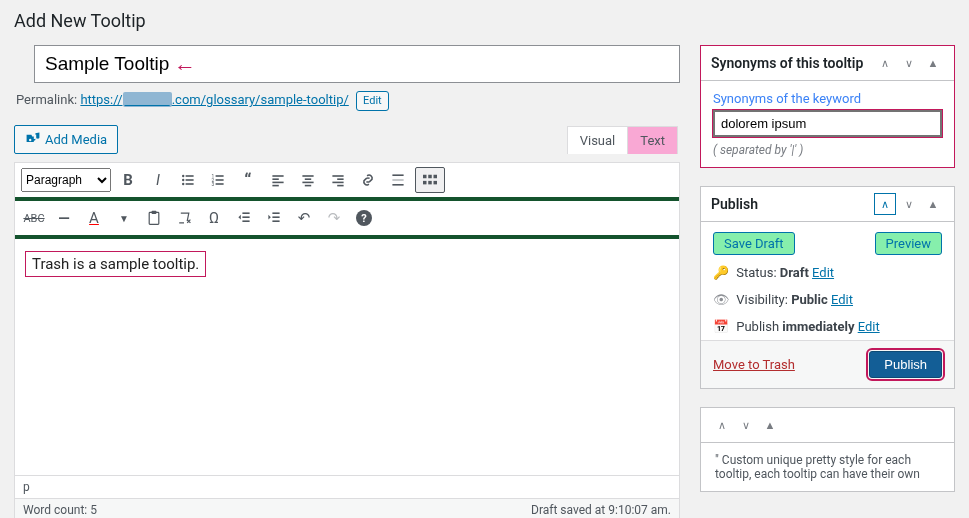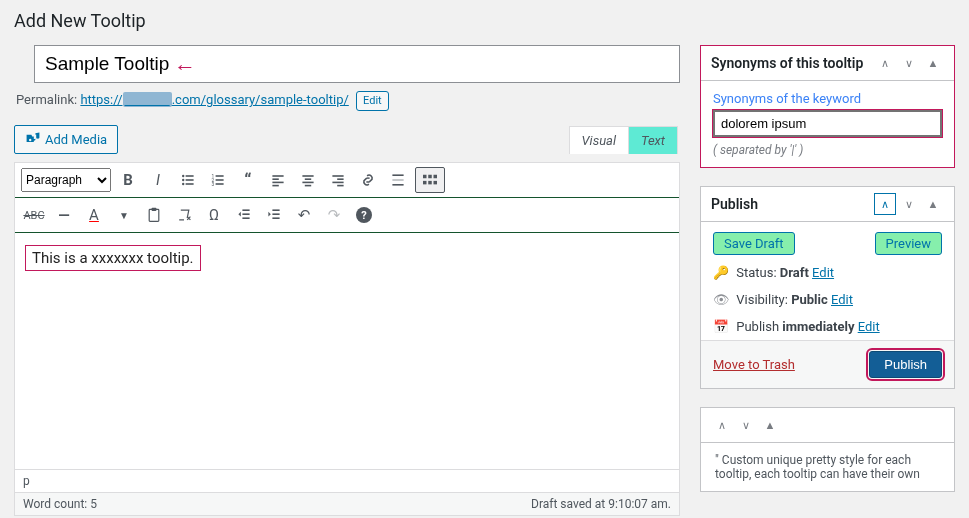--- a/index.html
+++ b/index.html
@@ -81,40 +81,39 @@
     border: 1px solid #dcdcde;
     background: #fff;
   }
   .editor-tabs {
     display: flex;
     justify-content: flex-end;
     border-bottom: none;
     margin-top: -30px;
     margin-bottom: 0;
     padding-right: 2px;
-    font-style: italic;
   }
   .editor-tab {
     border: 1px solid #dcdcde;
     border-bottom: none;
     padding: 6px 12px;
-    background: #5eead4;
+    background: #f9a8d4;
     color: #50575e;
     cursor: pointer;
     font-size: 13px;
     margin-left: -1px;
   }
   .editor-tab.active { background: #fff; }
 
   .toolbar {
     display: flex;
     flex-wrap: wrap;
     align-items: center;
     padding: 4px 6px;
-    border-bottom: 1px solid #14532d;
+    border-bottom: 4px solid #14532d;
     gap: 4px;
   }
   .toolbar select {
     font-size: 12px;
     height: 24px;
     width: 90px;
   }
   .tb-btn {
     width: 26px; height: 26px;
     display: inline-flex; align-items: center; justify-content: center;
@@ -383,21 +382,21 @@
             </svg>
           </span>
         <span class="tb-btn">↶</span>
         <span class="tb-btn" style="opacity:.4">↷</span>
         <span class="tb-btn">
             <b style="background:#50575e;color:#fff;border-radius:50%;width:16px;height:16px;display:inline-flex;align-items:center;justify-content:center;font-size:11px">?</b>
           </span>
       </div>
 
       <div class="editor-area">
-        <span class="highlight-text">This is a xxxxxxx tooltip.</span>
+        <span class="highlight-text">Trash is a sample tooltip.</span>
       </div>
 
       <div class="status-row">p</div>
       <div class="footer-row">
         <span>Word count: 5</span>
         <span>Draft saved at 9:10:07 am.</span>
       </div>
     </div>
   </div>
 

